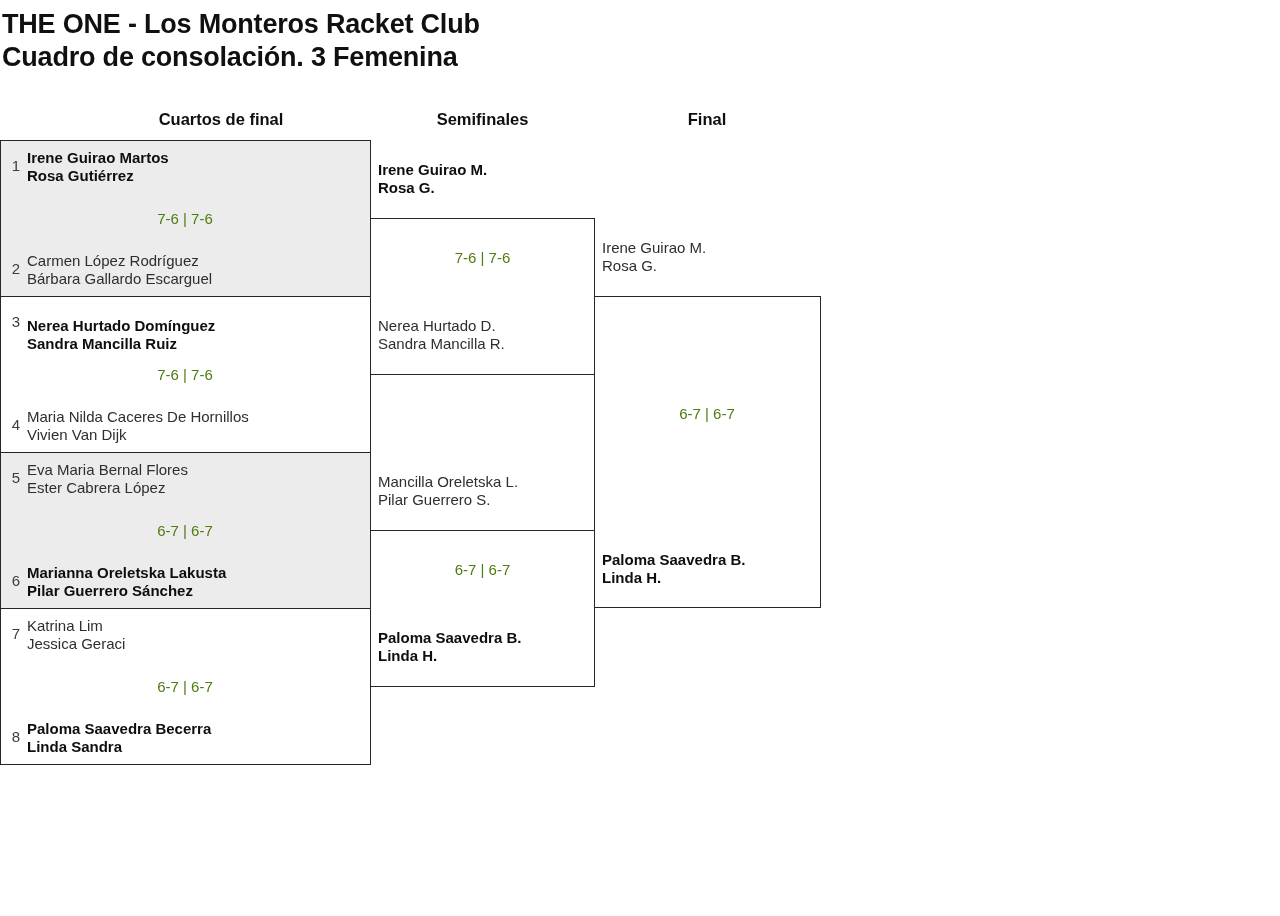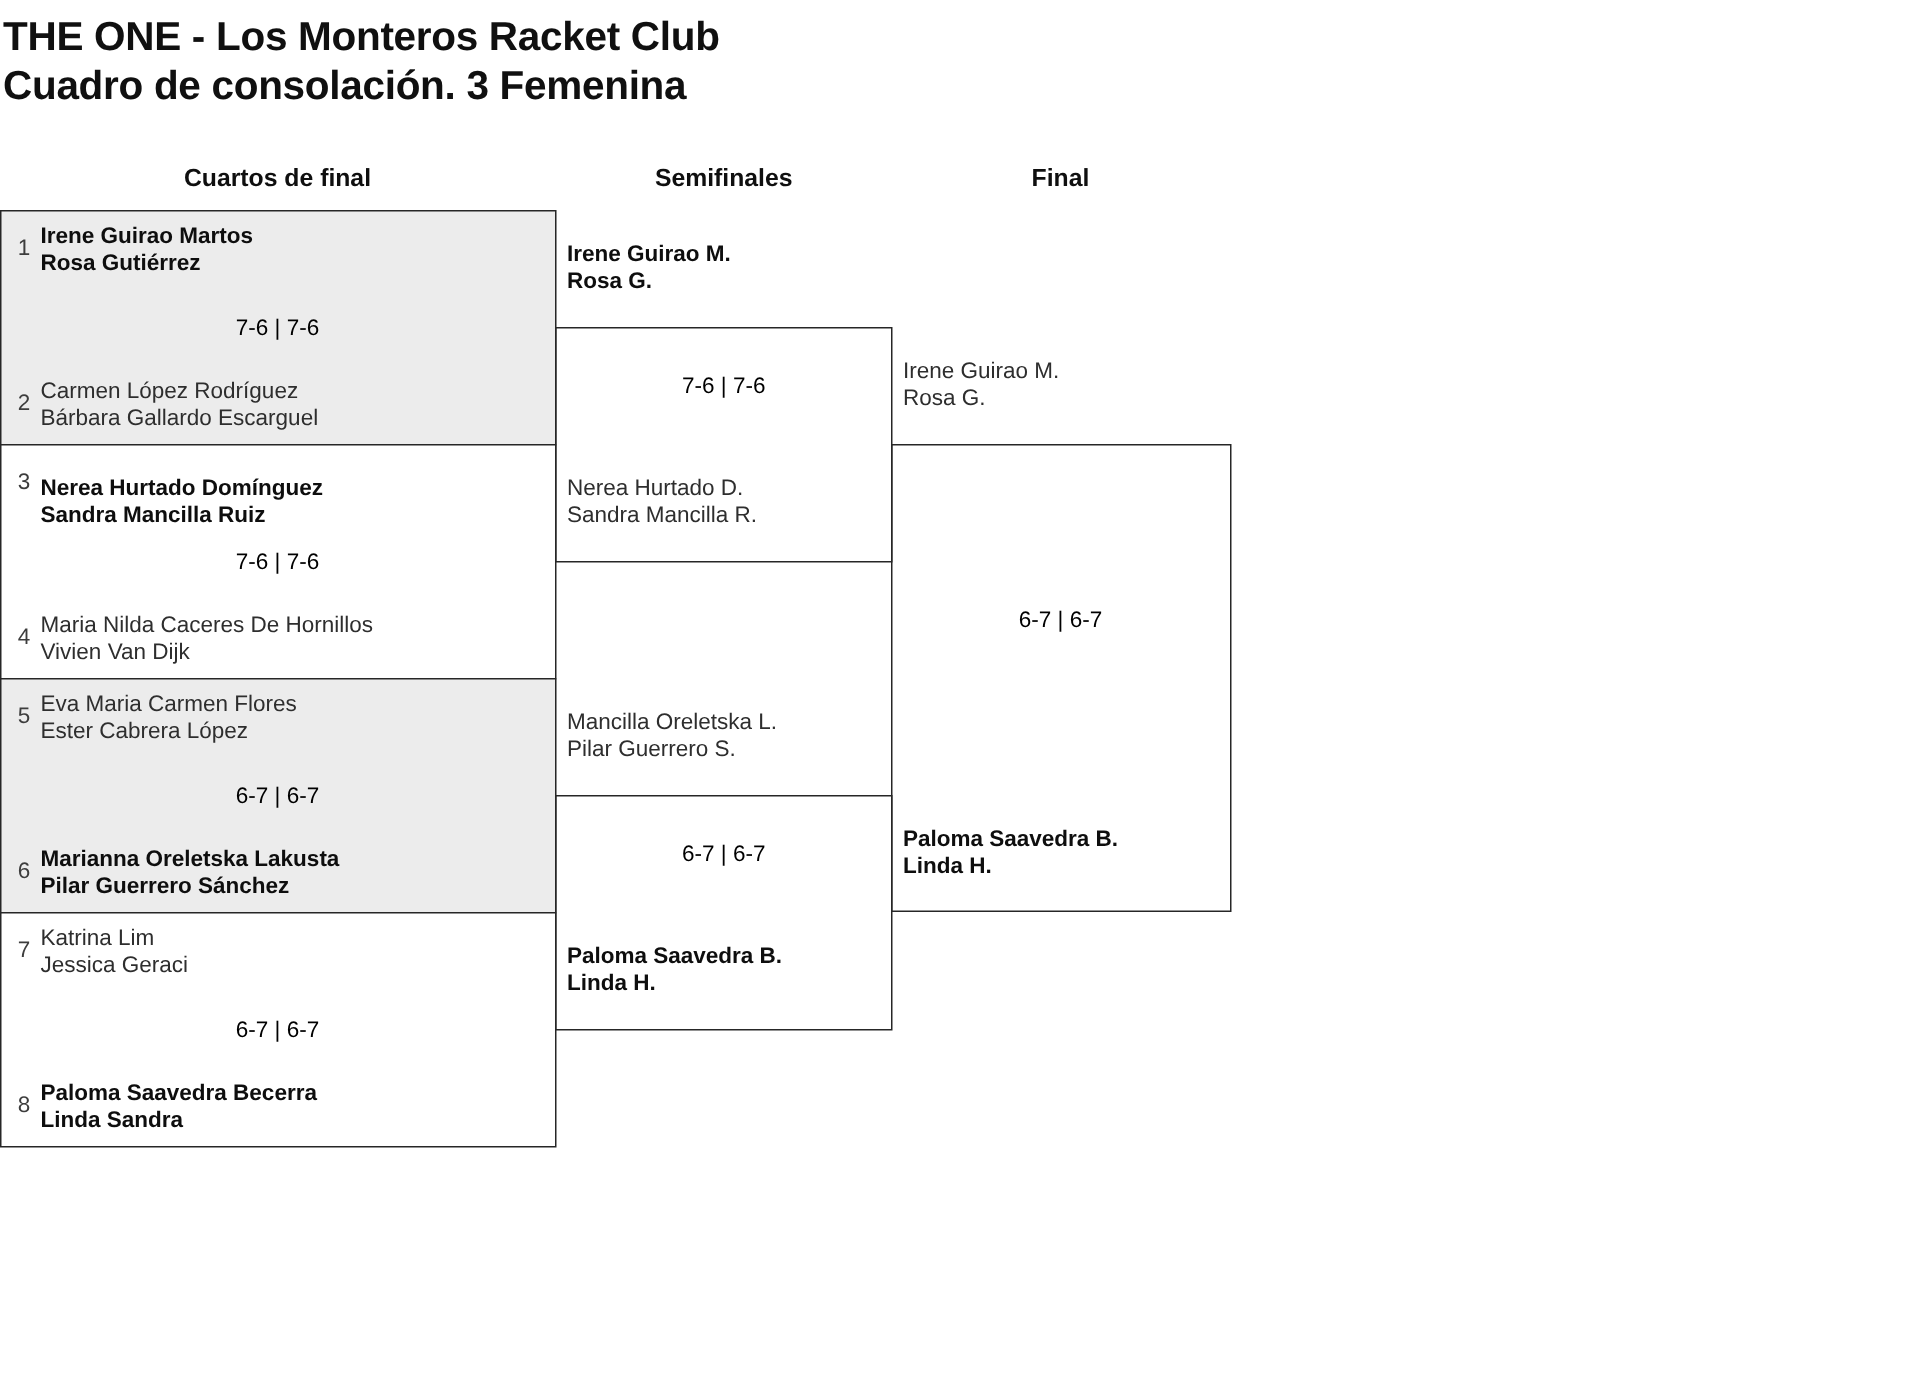--- a/index.html
+++ b/index.html
@@ -2,40 +2,40 @@
 <html><head>
 <meta charset="utf-8">
 <style>
   html,body{margin:0;padding:0;background:#ffffff;}
   body{width:1280px;height:916px;font-family:"Liberation Sans",sans-serif;-webkit-font-smoothing:antialiased;}
   .page{position:relative;width:1184px;height:916px;overflow:hidden;background:#fff;}
 
   .title{position:absolute;left:2px;top:8px;color:#101010;font-weight:700;font-size:27px;line-height:33px;letter-spacing:-0.2px;}
 
   .col-header{position:absolute;top:110px;font-size:16.5px;font-weight:700;color:#0f0f0f;text-align:center;}
-  .col-header.qf{left:0;width:370px;}
+  .col-header.qf{left:0;width:370px;padding-left:36px;}
   .col-header.sf{left:370px;width:225px;}
   .col-header.fi{left:594px;width:226px;}
 
   .box{position:absolute;border:1px solid #262626;box-sizing:border-box;}
   .box.shaded{background:#ececec;}
   .box.plain{background:#ffffff;}
   .box.hollow{background:transparent;}
 
   .qf-box{left:0;width:371px;height:157px;}
   .sf-box{left:370px;width:225px;height:157px;}
   .fi-box{left:594px;width:227px;height:312px;top:296px;}
 
   .seed{position:absolute;left:8px;width:16px;text-align:center;font-size:15px;line-height:16px;color:#3d3d3d;}
   .team{position:absolute;font-size:15px;line-height:18px;color:#2e2e2e;font-weight:400;}
   .team.winner{font-weight:700;color:#0e0e0e;}
   .qf-team{left:27px;}
   .sf-team{left:378px;}
   .fi-team{left:602px;}
-  .score{position:absolute;font-size:15px;line-height:16px;color:#000000;text-align:center;}
+  .score{position:absolute;font-size:15px;line-height:16px;color:#4d7c0f;text-align:center;}
   .qf-score{left:0;width:370px;}
   .sf-score{left:370px;width:225px;}
   .fi-score{left:594px;width:226px;}
 
   .logo{position:absolute;left:1206px;top:2px;width:68px;height:86px;}
 </style>
 </head>
 <body>
 
 <div class="page">
@@ -94,21 +94,21 @@
   </div>
   <div class="score qf-score" style="top:367px">7-6 | 7-6</div>
   <div class="seed" style="top:417px">4</div>
   <div class="team qf-team" style="top:408px">
     <div>Maria Nilda Caceres De Hornillos</div>
     <div>Vivien Van Dijk</div>
   </div>
 
   <div class="seed" style="top:470px">5</div>
   <div class="team qf-team" style="top:461px">
-    <div>Eva Maria Carmen Flores</div>
+    <div>Eva Maria Bernal Flores</div>
     <div>Ester Cabrera López</div>
   </div>
   <div class="score qf-score" style="top:523px">6-7 | 6-7</div>
   <div class="seed" style="top:573px">6</div>
   <div class="team qf-team winner" style="top:564px">
     <div>Marianna Oreletska Lakusta</div>
     <div>Pilar Guerrero Sánchez</div>
   </div>
 
   <div class="seed" style="top:626px">7</div>

